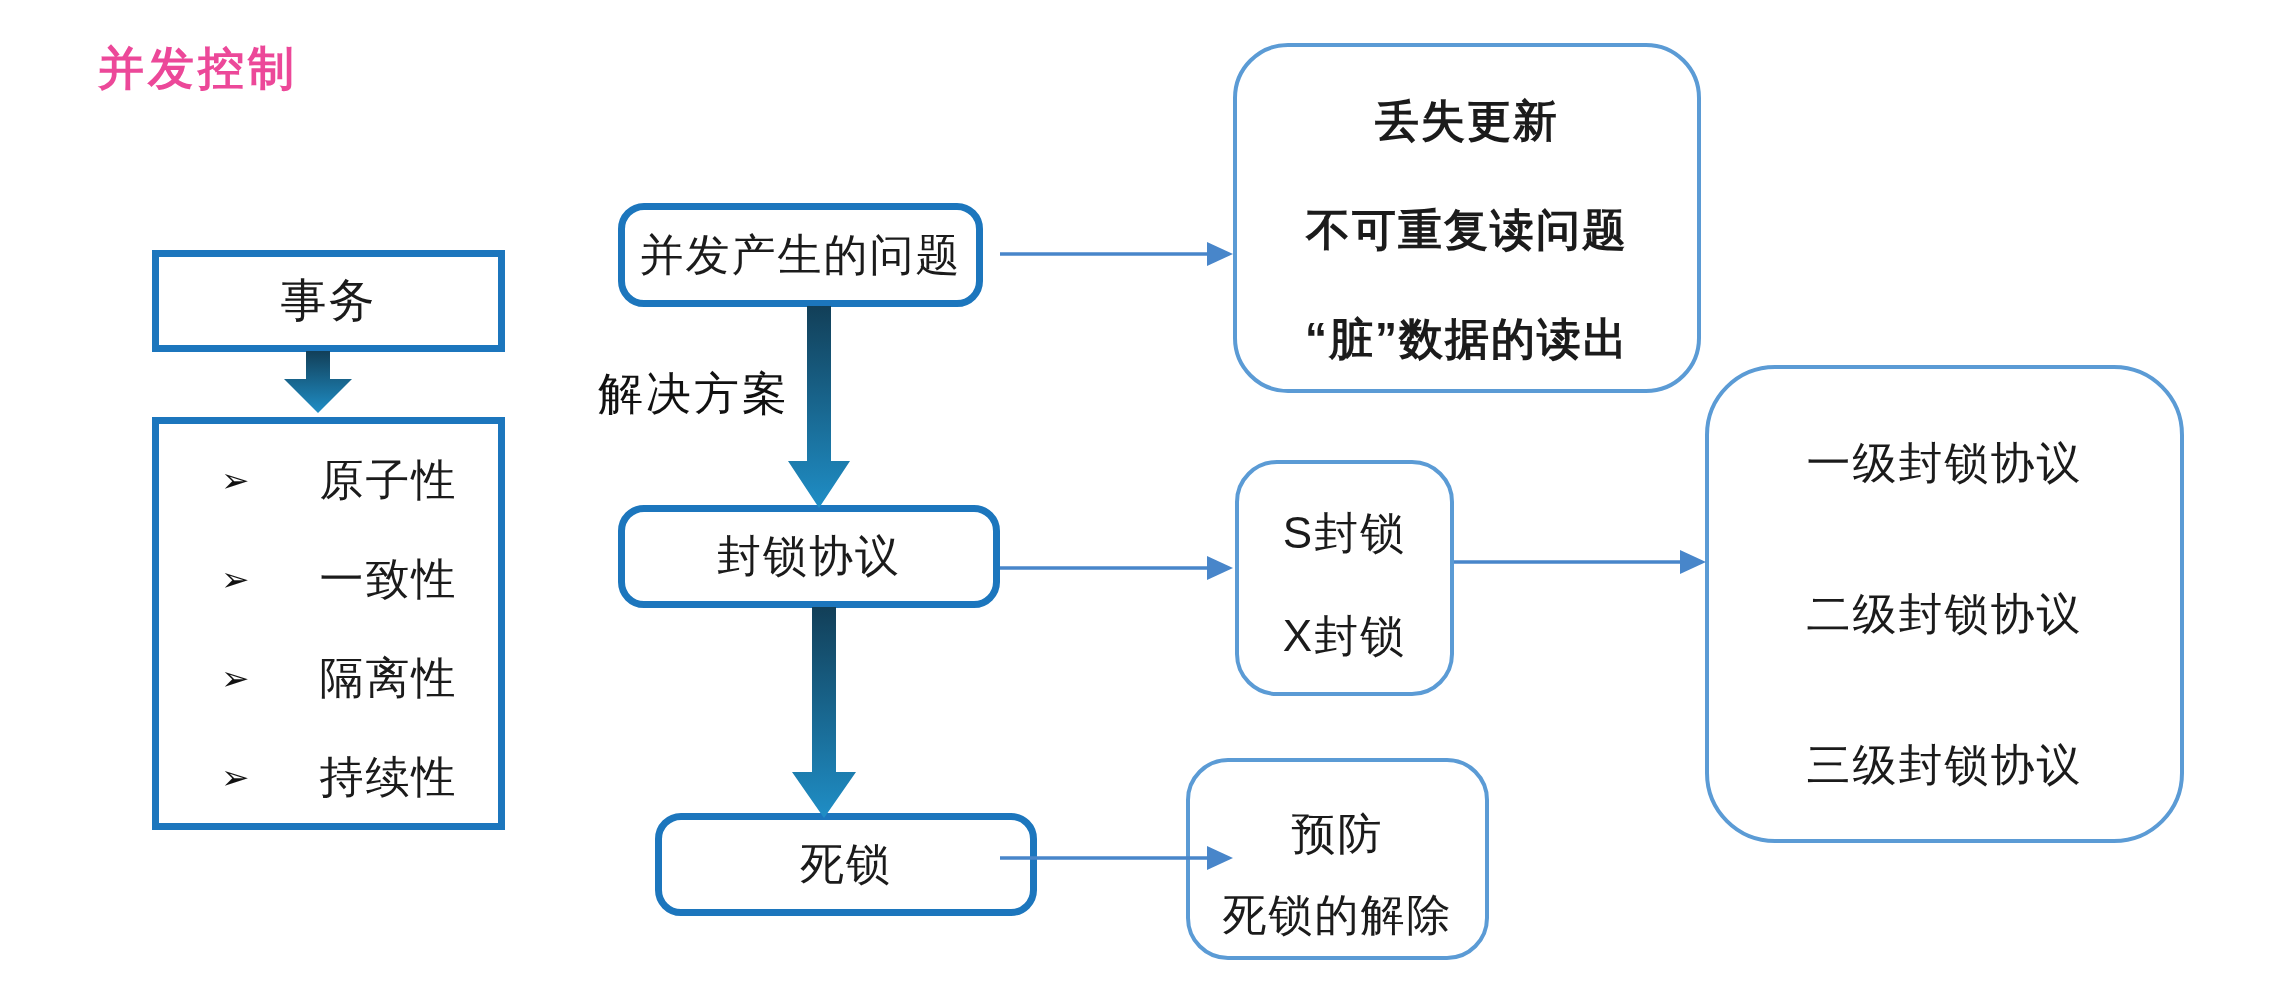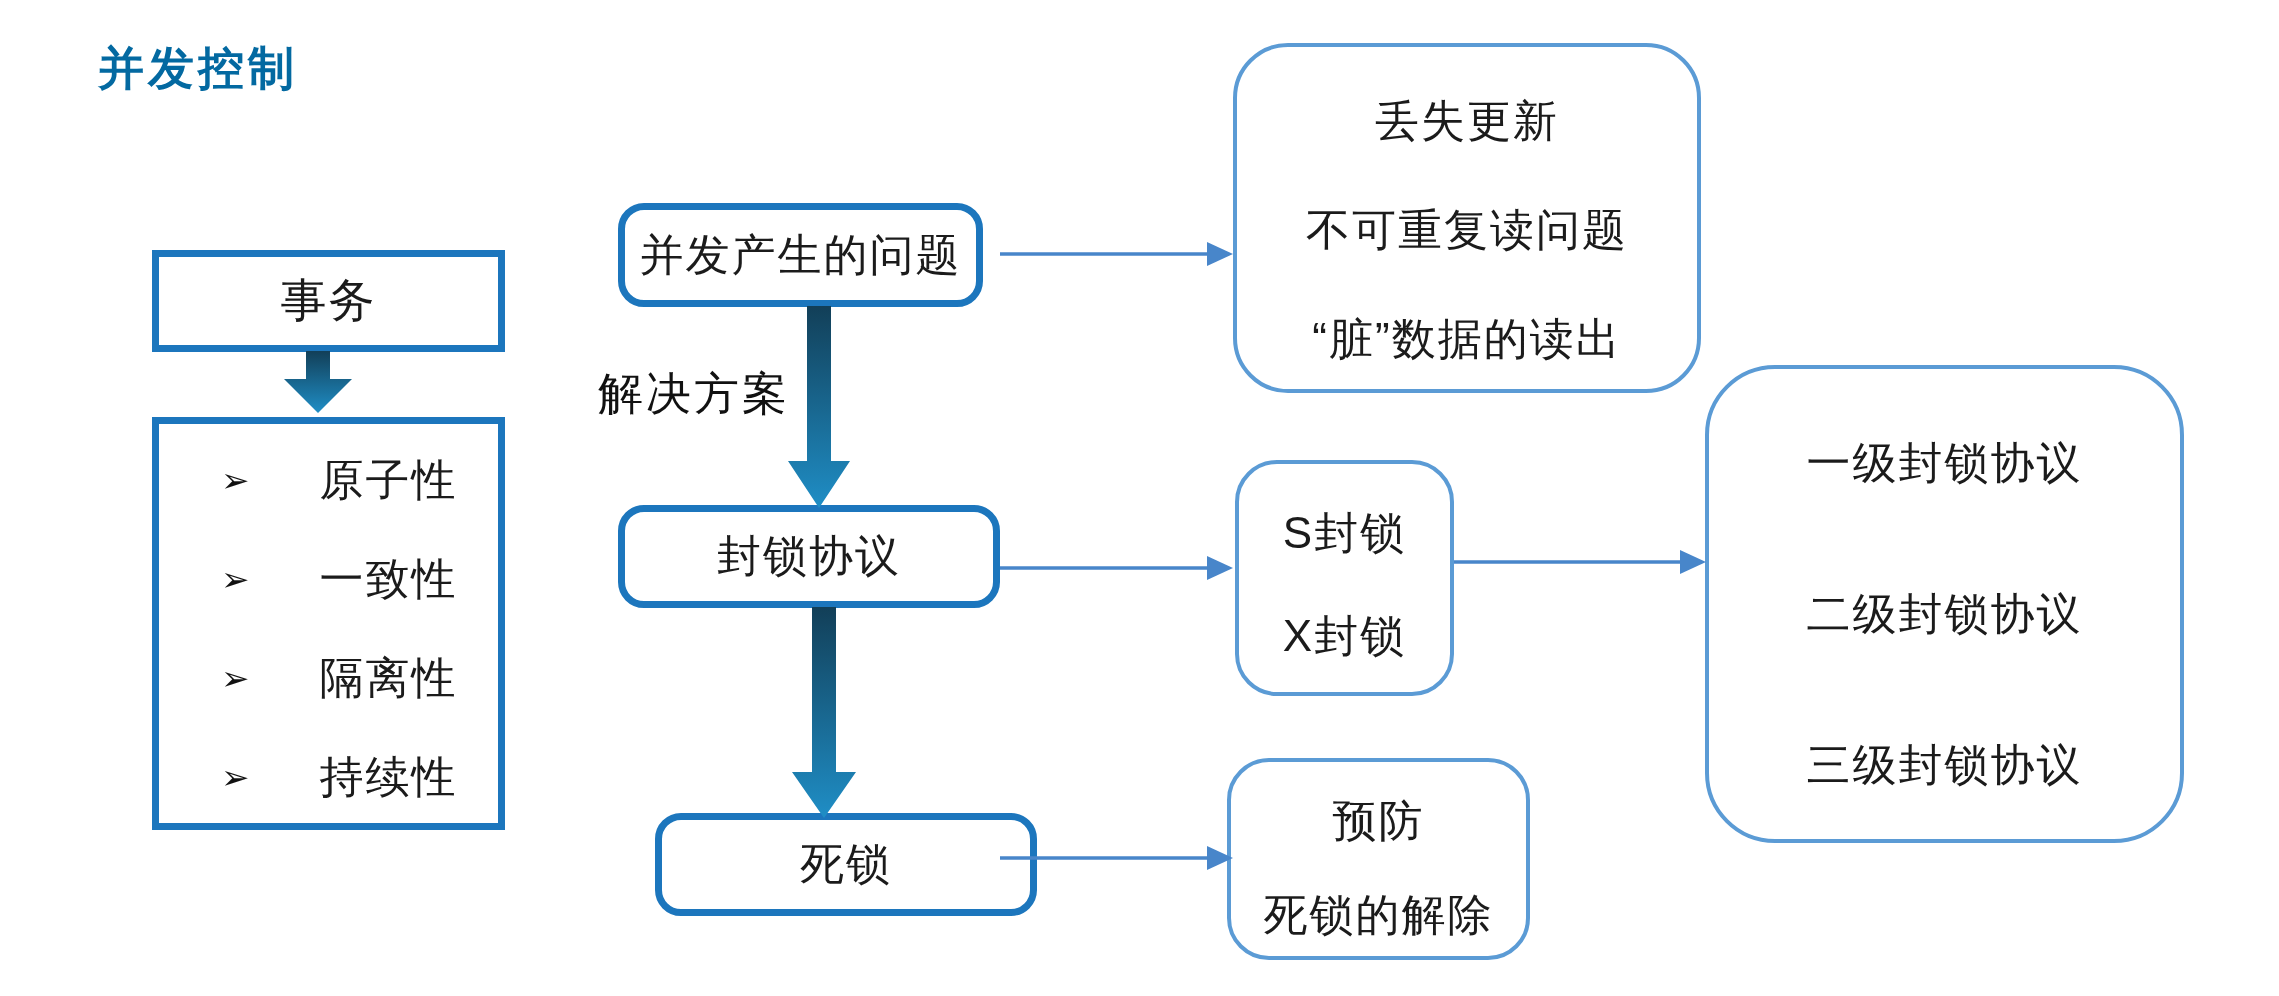--- a/index.html
+++ b/index.html
@@ -7,21 +7,21 @@
     position:relative;
     width:2279px;height:996px;
     background:#ffffff;
     font-family:"Liberation Sans", sans-serif;
     color:#1b1b1b;
     overflow:hidden;
   }
   .arrows{position:absolute;left:0;top:0;z-index:5;pointer-events:none;}
   .page-title{
     position:absolute;left:98px;top:38px;
-    font-size:46px;font-weight:bold;color:#0369a1;
+    font-size:46px;font-weight:bold;color:#ec4899;
     letter-spacing:4px;
   }
   .box{
     position:absolute;box-sizing:border-box;background:#ffffff;
     display:flex;align-items:center;justify-content:center;
     z-index:2;
   }
   .dark{border:7px solid #1c76bd;}
   .light{border:4px solid #5b9bd5;}
   .single{font-size:44px;letter-spacing:2px;}
@@ -40,24 +40,24 @@
   .prop-label{font-size:44px;letter-spacing:2px;margin-left:44px;}
   
   .b-problem{left:618px;top:203px;width:365px;height:104px;border-radius:26px;}
   .b-locking{left:618px;top:505px;width:382px;height:103px;border-radius:26px;}
   .b-deadlock{left:655px;top:813px;width:382px;height:103px;border-radius:26px;}
   .solution-label{
     position:absolute;left:598px;top:364px;
     font-size:45px;letter-spacing:3px;color:#111;
   }
   
-  .b-problems-result{left:1233px;top:43px;width:468px;height:350px;border-radius:55px;padding:50px 0 26px;}
+  .b-problems-result{left:1233px;top:43px;width:468px;height:350px;border-radius:55px;padding:50px 0 26px;font-weight:bold;}
   .b-locks{left:1235px;top:460px;width:219px;height:236px;border-radius:42px;padding:45px 0 32px;}
   .b-protocols{left:1705px;top:365px;width:479px;height:478px;border-radius:70px;padding:70px 3px 50px;}
-  .b-deadlock-result{left:1227px;top:758px;width:303px;height:202px;border-radius:42px;padding:35px 0 17px;}
+  .b-deadlock-result{left:1186px;top:758px;width:303px;height:202px;border-radius:42px;padding:48px 0 17px;}
 </style>
 </head>
 <body>
 
 <div class="stage">
 
   <div class="page-title">并发控制</div>
 
   <div class="box dark single b-transaction">
     <span>事务</span>

